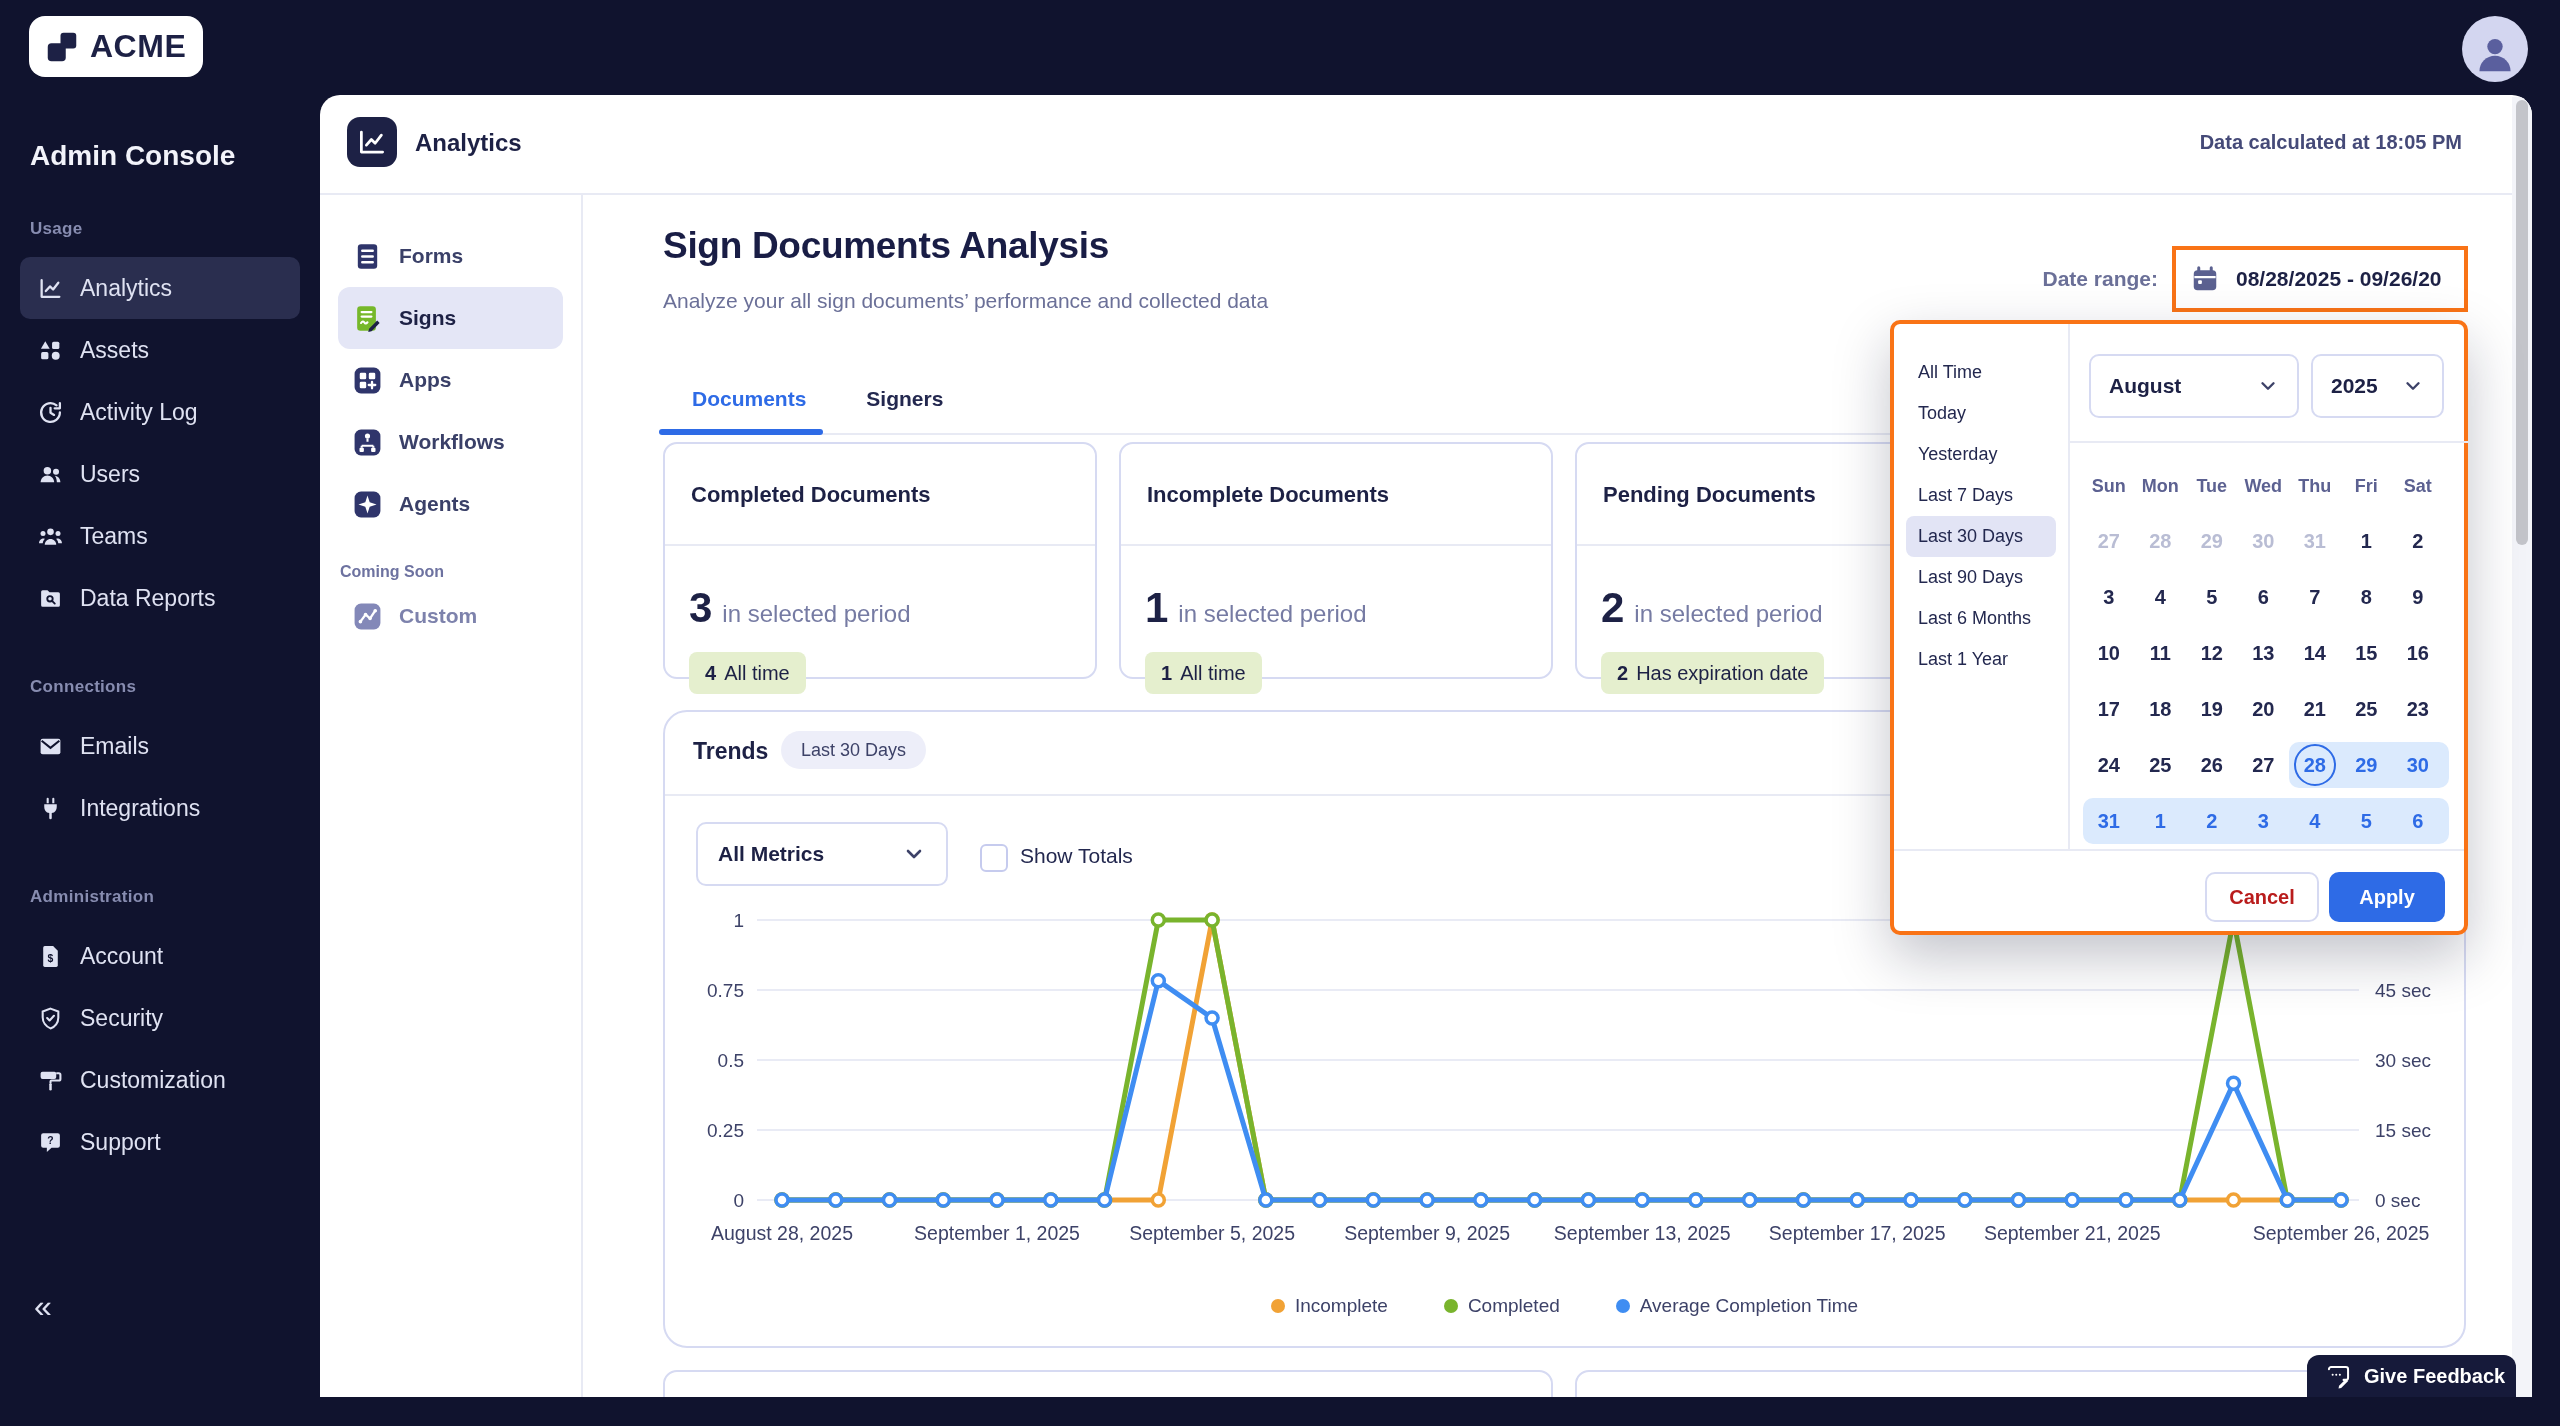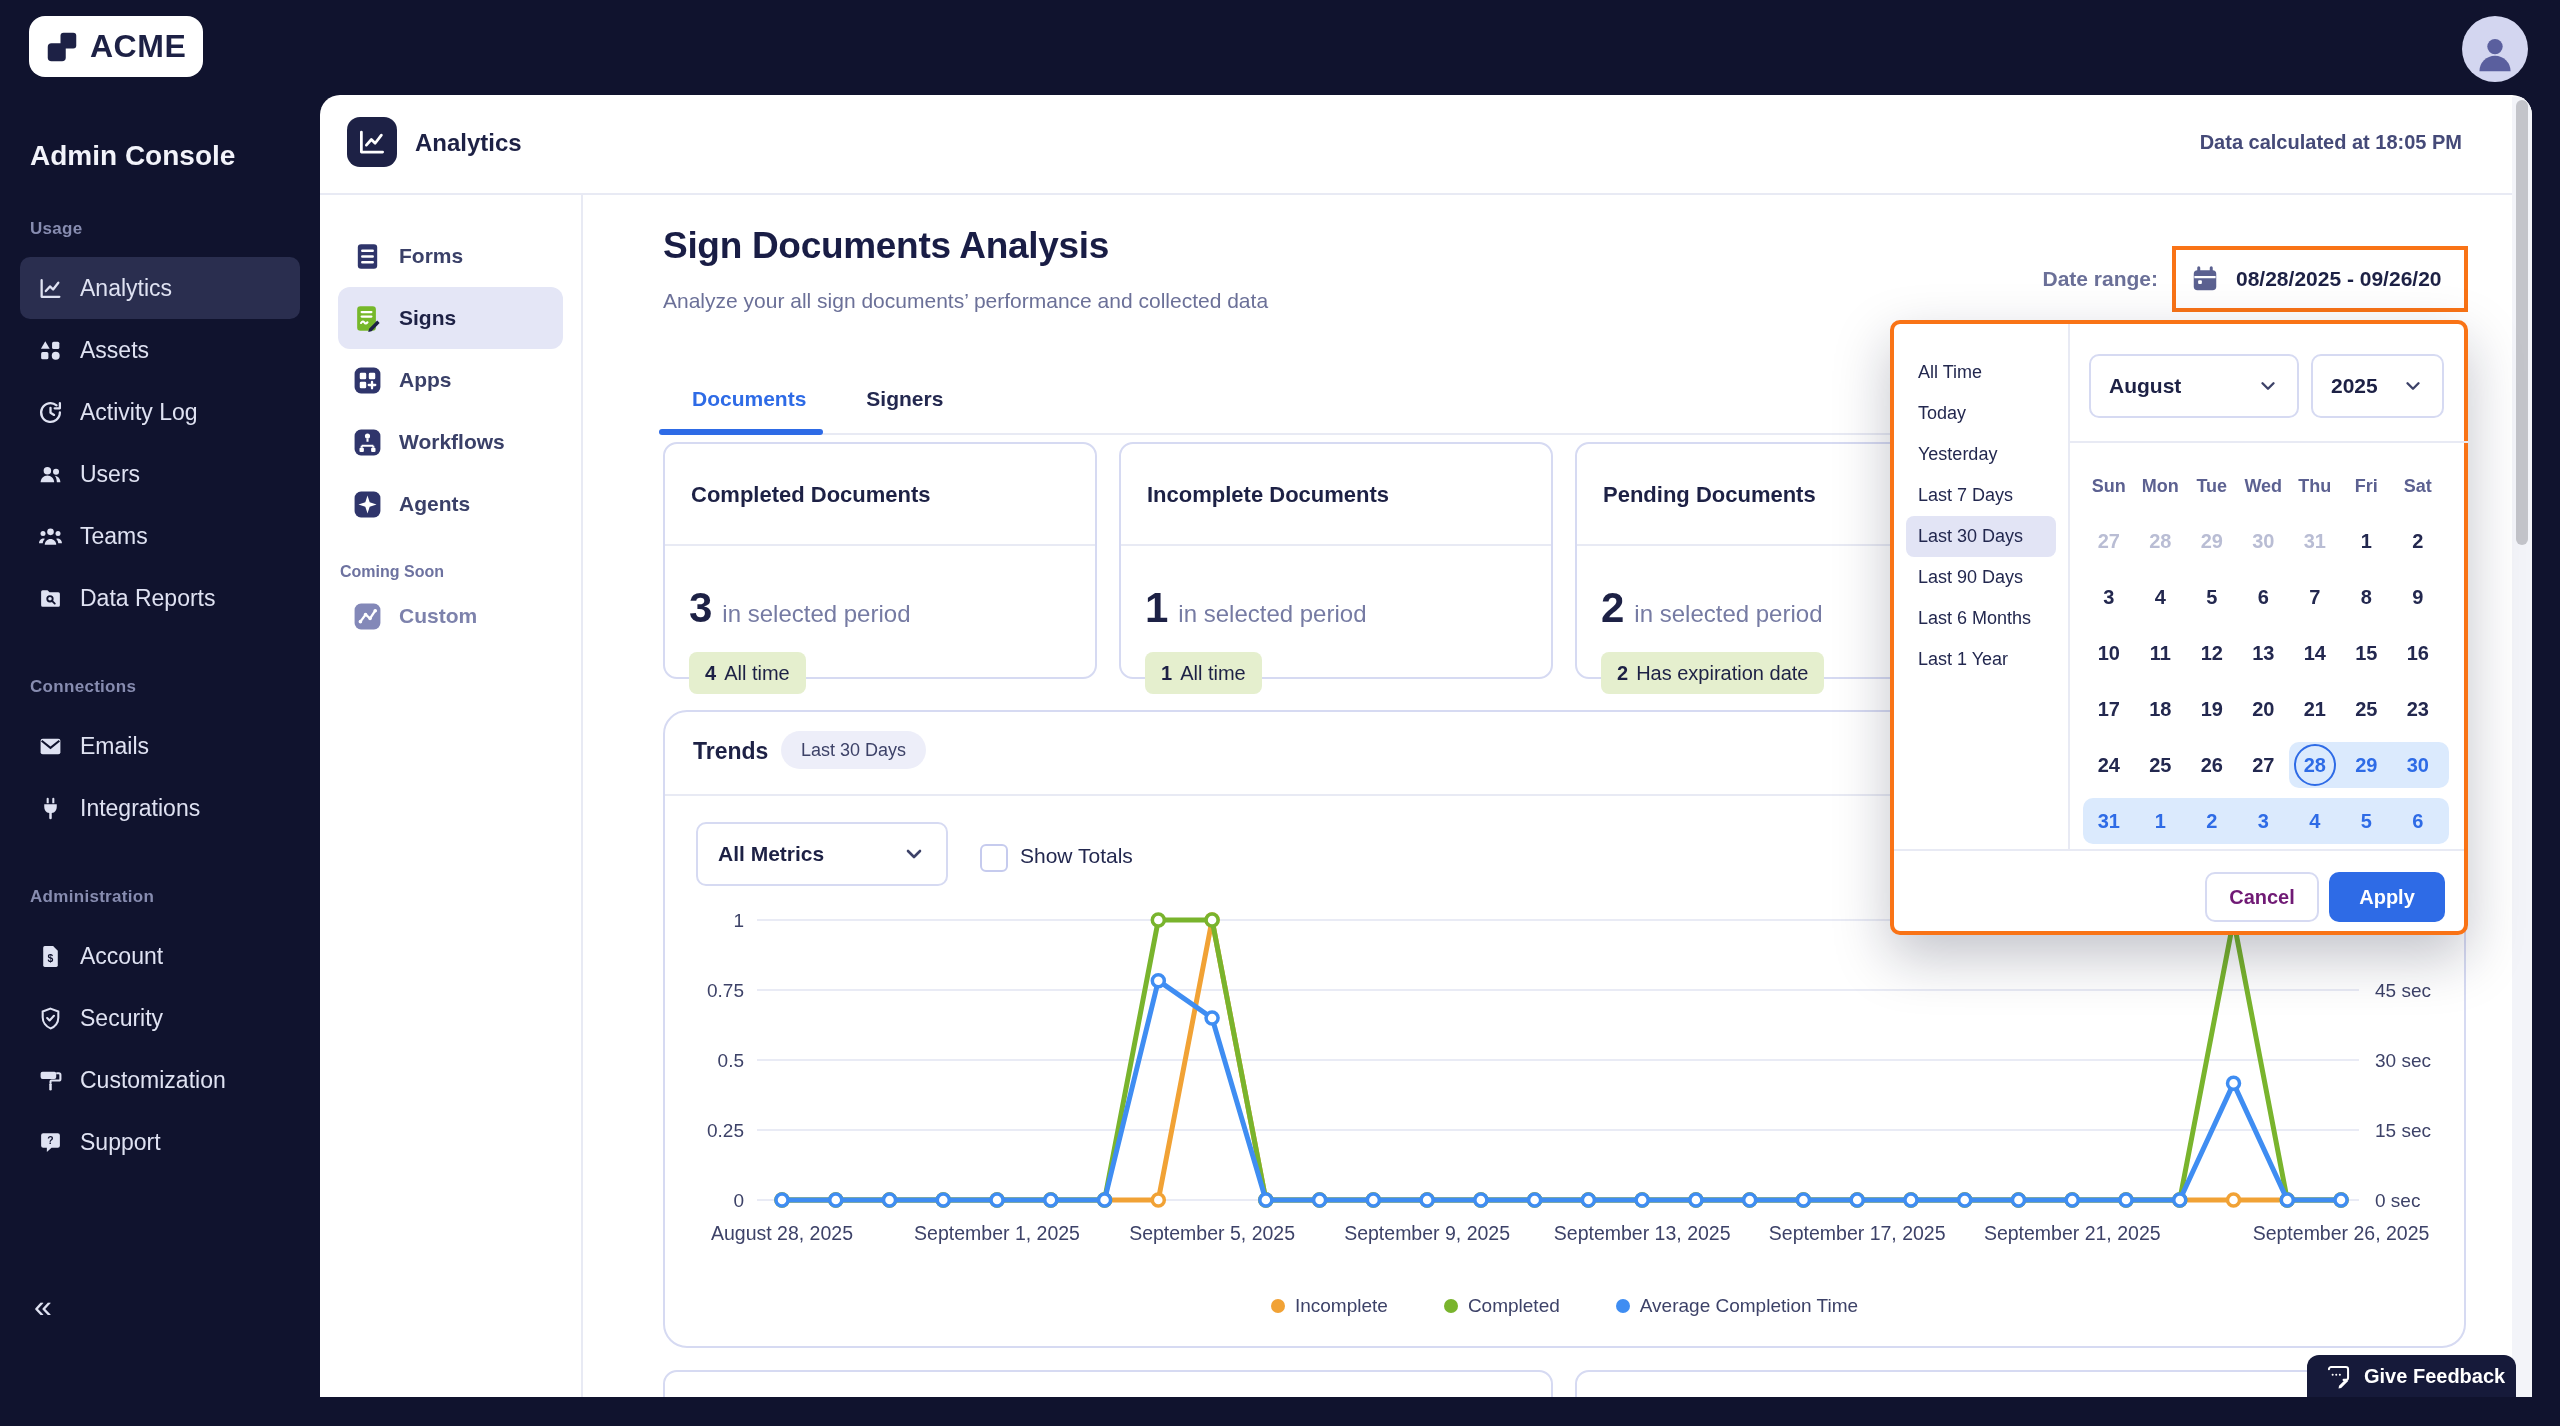--- a/index.html
+++ b/index.html
@@ -116,21 +116,21 @@
   .cal-band{position:absolute;top:0;height:46px;background:#dbeafd;border-radius:10px;}
   .day{position:relative;float:left;width:51.5px;height:46px;line-height:46px;text-align:center;
        font-size:20px;font-weight:600;color:#23284f;cursor:pointer;}
   .day.m{color:#b9bdd4;}
   .day.r,.day.s{color:#2e6be6;}
   .sel-ring{position:absolute;left:210px;top:2px;width:42px;height:42px;border:2.5px solid #2e6be6;
             border-radius:50%;box-sizing:border-box;pointer-events:none;}
   .cal-div2{position:absolute;left:0;top:525px;width:100%;height:2px;background:#e8eaf4;}
   .btn{position:absolute;top:548px;height:50px;border-radius:10px;box-sizing:border-box;font-size:20px;
        font-weight:600;display:flex;align-items:center;justify-content:center;cursor:pointer;}
-  #cancel-btn{left:311px;width:114px;border:2px solid #d6daf2;background:#fff;color:#701a75;}
+  #cancel-btn{left:311px;width:114px;border:2px solid #d6daf2;background:#fff;color:#b91c1c;}
   #apply-btn{left:435px;width:116px;background:#2e6be6;color:#fff;}
   
   .avatar{position:absolute;left:2462px;top:16px;width:66px;height:66px;border-radius:50%;background:#d3d6f0;
           overflow:hidden;cursor:pointer;display:flex;align-items:center;justify-content:center;}
   .avatar .ic{width:44px;height:44px;color:#5a5f9e;margin-top:8px;}
   #feedback-btn{position:absolute;left:2307px;top:1355px;width:209px;height:42px;background:#161a3a;
                 border-radius:12px 12px 0 0;display:flex;align-items:center;gap:12px;padding-left:18px;
                 box-sizing:border-box;cursor:pointer;z-index:60;}
   #feedback-btn .ic{width:27px;height:27px;}
   #feedback-btn .lbl{font-size:20px;font-weight:600;color:#fff;}

